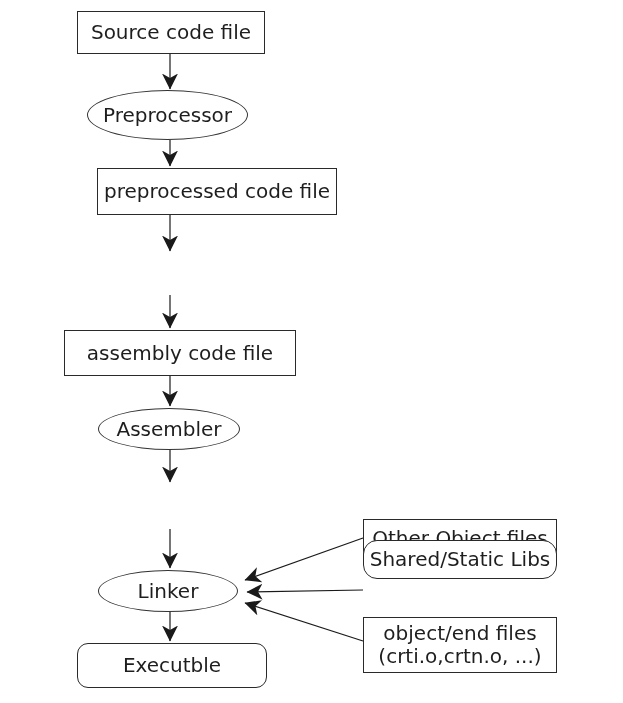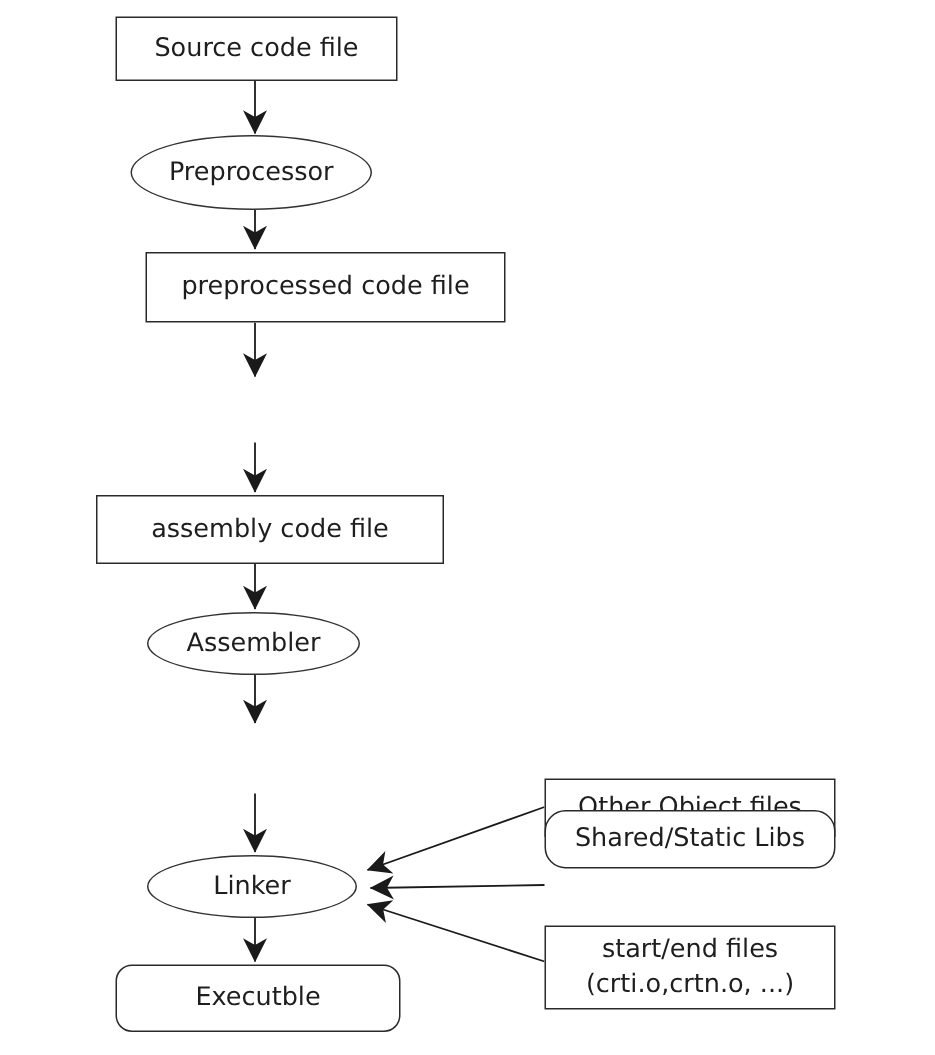--- a/index.html
+++ b/index.html
@@ -23,21 +23,21 @@
     width: 623px;
     height: 703px;
   }
   .node {
     position: absolute;
     display: flex;
     align-items: center;
     justify-content: center;
     text-align: center;
     background: #ffffff;
-    font-size: 17px;
+    font-size: 20px;
     line-height: 23px;
     white-space: nowrap;
     box-sizing: border-box;
   }
   .rect {
     border: 1.6px solid #2a2a2a;
   }
   .ellipse {
     border: 1.3px solid #333333;
     border-radius: 50%;
@@ -117,17 +117,17 @@
 
   <div class="node rect n-other-objects">
     <span>Other Object files</span>
   </div>
 
   <div class="node rect n-shared-libs">
     <span>Shared/Static Libs</span>
   </div>
 
   <div class="node rect two-line n-start-end">
-    <span>start/end files</span>
+    <span>object/end files</span>
     <span>(crti.o,crtn.o, ...)</span>
   </div>
 
 </div>
 
 </body></html>

